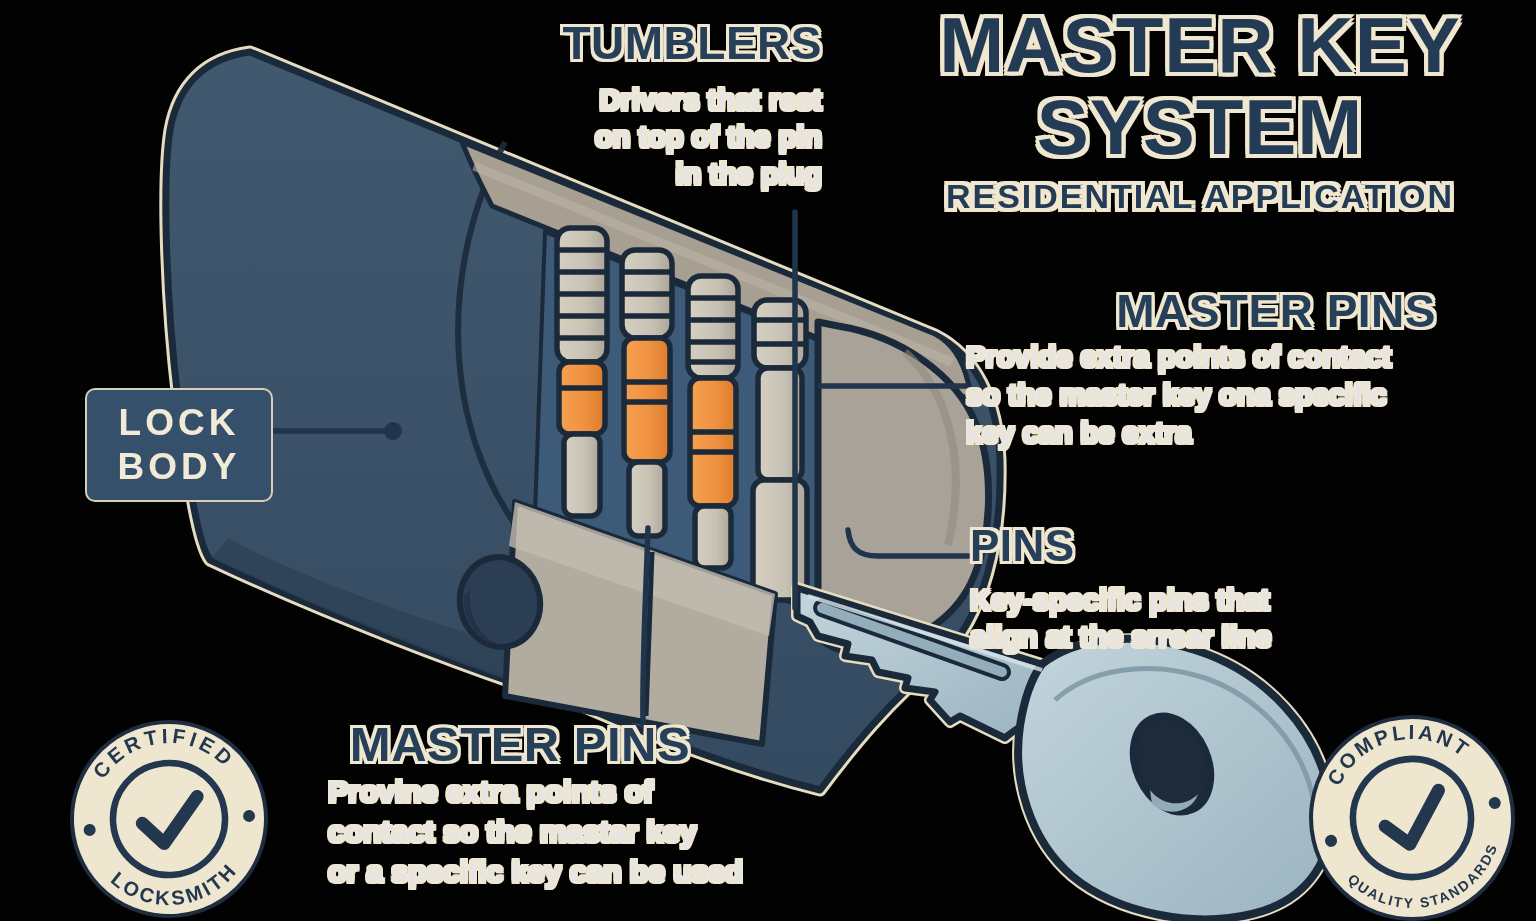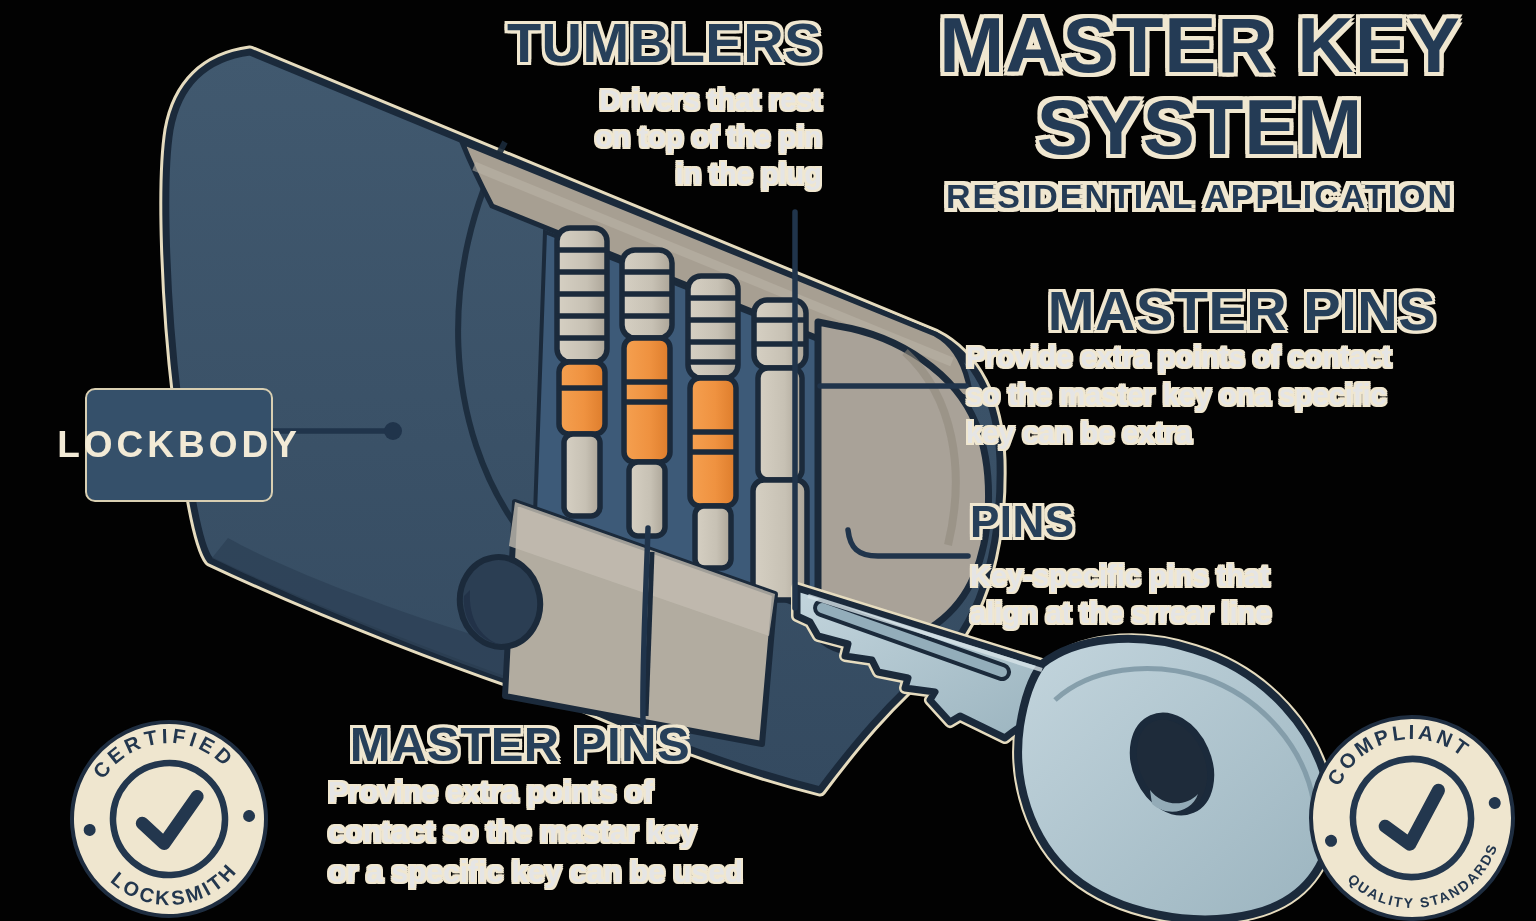--- a/index.html
+++ b/index.html
@@ -11,24 +11,24 @@
          text-shadow:-4px -4px 0 #F0E7D0,4px -4px 0 #F0E7D0,-4px 4px 0 #F0E7D0,4px 4px 0 #F0E7D0,
                      -4px 0 0 #F0E7D0,4px 0 0 #F0E7D0,0 -4px 0 #F0E7D0,0 4px 0 #F0E7D0;}
   .h-callout{color:#27405A;font-weight:bold;letter-spacing:0.5px;
          text-shadow:-3px -3px 0 #F0E7D0,3px -3px 0 #F0E7D0,-3px 3px 0 #F0E7D0,3px 3px 0 #F0E7D0,
                      -3px 0 0 #F0E7D0,3px 0 0 #F0E7D0,0 -3px 0 #F0E7D0,0 3px 0 #F0E7D0;}
   .desc{color:#e5e5e5;font-weight:bold;
         text-shadow:-2px -2px 0 #F0E7D0,2px -2px 0 #F0E7D0,-2px 2px 0 #F0E7D0,2px 2px 0 #F0E7D0,
                     -2px 0 0 #F0E7D0,2px 0 0 #F0E7D0,0 -2px 0 #F0E7D0,0 2px 0 #F0E7D0;}
   .title-line{font-size:78px;line-height:82px;text-align:center;}
   .subtitle{font-size:34px;line-height:40px;text-align:center;letter-spacing:2px;}
-  .callout-h{font-size:56px;line-height:54px;text-align:right;}
+  .callout-h{font-size:46px;line-height:54px;text-align:right;}
   .callout-d{font-size:29px;line-height:37px;}
   .lockbody-box{width:184px;height:110px;background:#35506A;border:2px solid #D9CFB2;
-        border-radius:10px;display:flex;flex-direction:row;align-items:center;justify-content:center;}
+        border-radius:10px;display:flex;flex-direction:column;align-items:center;justify-content:center;}
   .lockbody-box div{color:#F2EAD6;font-weight:bold;font-size:37px;line-height:44px;letter-spacing:4px;}
   .badge-text{font-weight:bold;fill:#23374E;}
 </style>
 </head>
 <body>
 
 <div id="canvas">
 
   <svg class="abs" style="left:0;top:0" width="1536" height="921" viewBox="0 0 1536 921">
     <defs>
@@ -174,21 +174,21 @@
   <div class="abs" style="left:966px;top:284px;width:470px;">
     <div class="h-callout callout-h">MASTER PINS</div>
     <div class="desc callout-d" style="margin-top:0;line-height:38px;">
       <div>Provide extra points of contact</div>
       <div>so the master key ona specific</div>
       <div>key can be extra</div>
     </div>
   </div>
 
   <div class="abs" style="left:970px;top:496px;width:420px;">
-    <div class="h-callout" style="font-size:44px;line-height:52px;">PINS</div>
+    <div class="h-callout" style="font-size:44px;line-height:52px;margin-top:24px;">PINS</div>
     <div class="desc callout-d" style="margin-top:10px;">
       <div>Key-specific pins that</div>
       <div>align at the srrear line</div>
     </div>
   </div>
 
   <div class="abs lockbody-box" style="left:85px;top:388px;">
     <div>LOCK</div>
     <div>BODY</div>
   </div>

